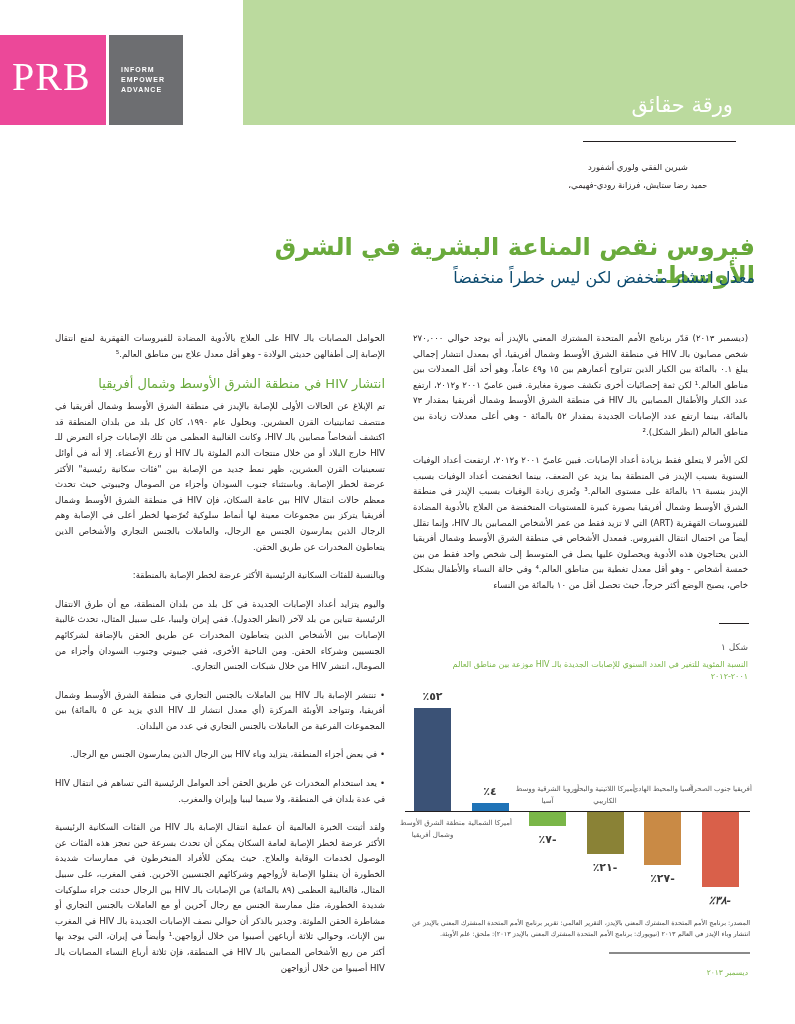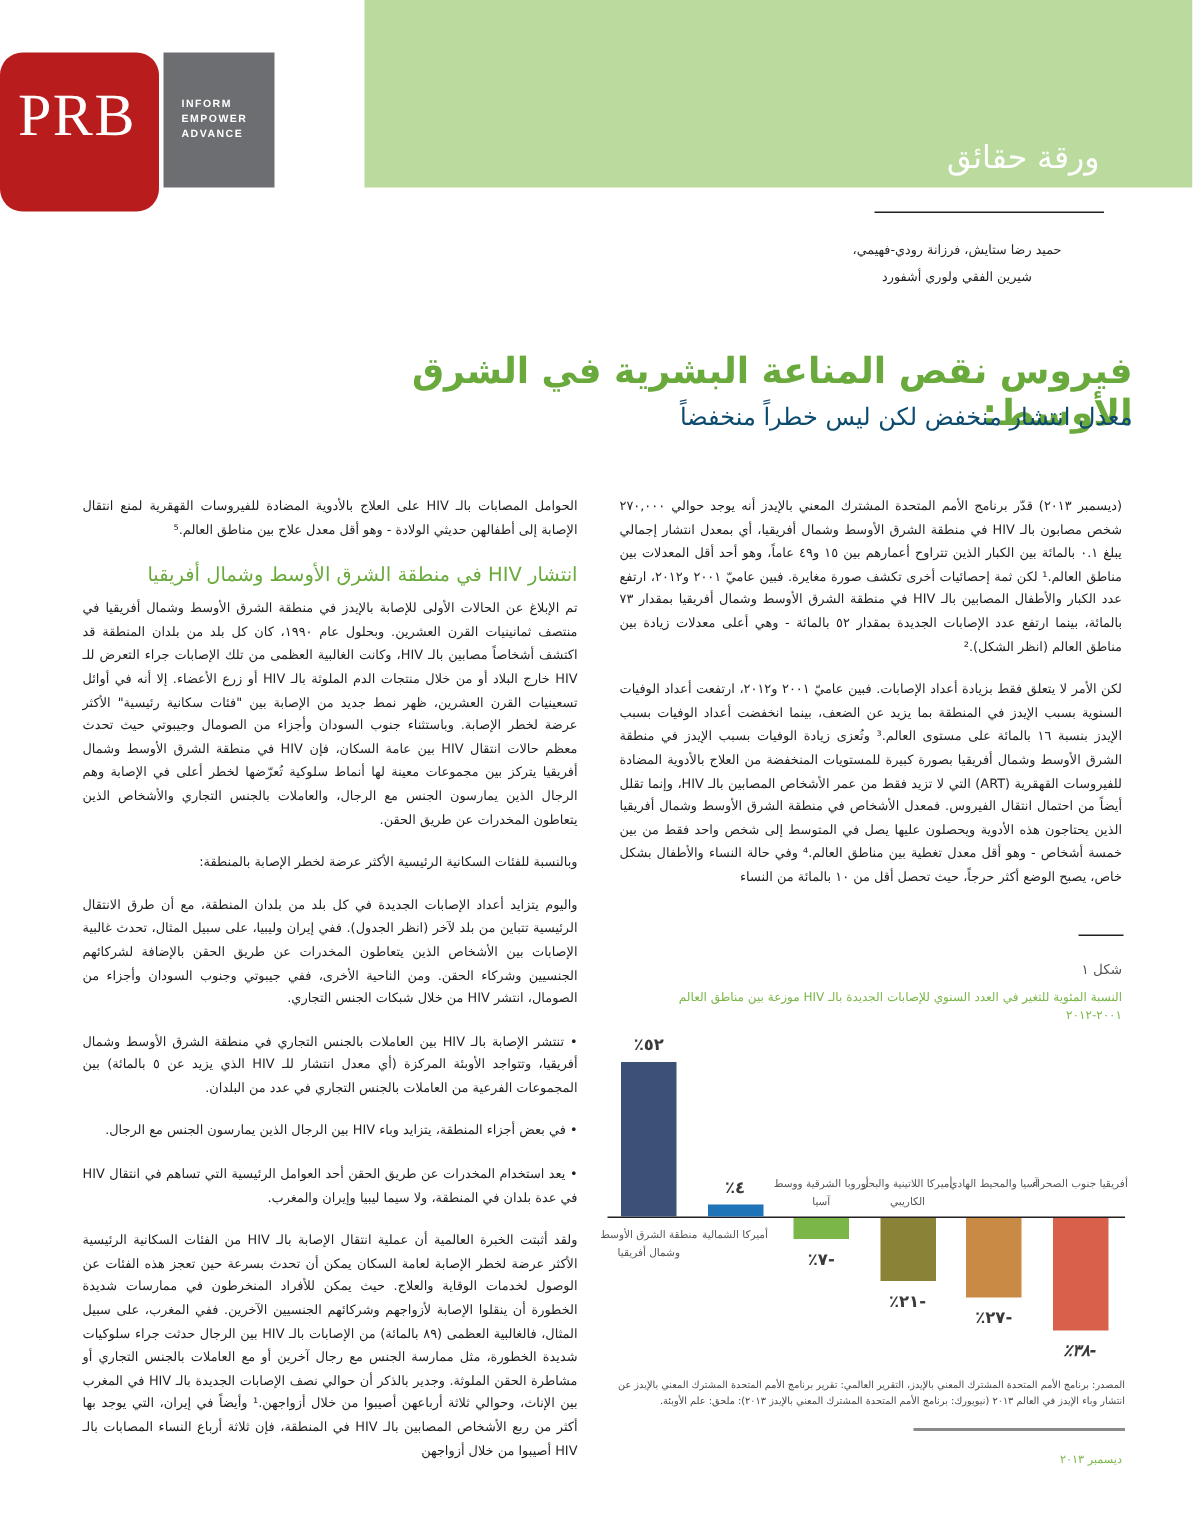--- a/index.html
+++ b/index.html
@@ -1,19 +1,19 @@
 <!DOCTYPE html>
 <html><head>
 <meta charset="utf-8">
 <style>
   * { box-sizing: border-box; margin: 0; padding: 0; }
   html, body { width: 795px; height: 1024px; background: #ffffff; overflow: hidden; }
   body { position: relative; font-family: "DejaVu Sans", sans-serif; color: #231f20; }
 
-  .logo-green { position: absolute; left: 0; top: 35px; width: 106px; height: 106px; background: #b91c1c; border-radius: 15px; }
+  .logo-green { position: absolute; left: 0; top: 35px; width: 106px; height: 90px; background: #ec4899; }
   .logo-text { position: absolute; left: 12px; top: 18px; font-family: "Liberation Serif", serif; font-size: 40px; color: #ffffff; letter-spacing: 1px; }
   .logo-grey { position: absolute; left: 109px; top: 35px; width: 74px; height: 90px; background: #6d6e71; }
   .logo-tag { position: absolute; left: 12px; top: 30px; font-family: "Liberation Sans", sans-serif; font-size: 7px; font-weight: bold; color: #ffffff; letter-spacing: 1px; line-height: 10px; }
 
   .banner { position: absolute; left: 243px; top: 0; width: 552px; height: 125px; background: #bbda9e; }
   .banner-label { position: absolute; right: 62px; top: 93px; font-size: 21px; color: #ffffff; direction: rtl; }
 
   .author-rule { position: absolute; left: 583px; top: 141px; width: 153px; height: 1px; background: #231f20; }
   .authors { position: absolute; left: 540px; top: 158px; width: 196px; font-size: 8.5px; color: #231f20; direction: rtl; text-align: center; line-height: 18px; }
 
@@ -54,22 +54,22 @@
     <div>ADVANCE</div>
   </div>
 </div>
 
 <div class="banner">
   <div class="banner-label">ورقة حقائق</div>
 </div>
 
 <div class="author-rule"></div>
 <div class="authors">
+  <div>شيرين الفقي ولوري أشفورد</div>
   <div>حميد رضا ستايش، فرزانة رودي-فهيمي،</div>
-  <div>شيرين الفقي ولوري أشفورد</div>
 </div>
 
 <div class="title">فيروس نقص المناعة البشرية في الشرق الأوسط:</div>
 <div class="subtitle">معدل انتشار منخفض لكن ليس خطراً منخفضاً</div>
 
 <div class="col col-right">
   <p>(ديسمبر ٢٠١٣) قدّر برنامج الأمم المتحدة المشترك المعني بالإيدز أنه يوجد حوالي ٢٧٠,٠٠٠ شخص مصابون بالـ HIV في منطقة الشرق الأوسط وشمال أفريقيا، أي بمعدل انتشار إجمالي يبلغ ٠.١ بالمائة بين الكبار الذين تتراوح أعمارهم بين ١٥ و٤٩ عاماً، وهو أحد أقل المعدلات بين مناطق العالم.¹ لكن ثمة إحصائيات أخرى تكشف صورة مغايرة. فبين عاميّ ٢٠٠١ و٢٠١٢، ارتفع عدد الكبار والأطفال المصابين بالـ HIV في منطقة الشرق الأوسط وشمال أفريقيا بمقدار ٧٣ بالمائة، بينما ارتفع عدد الإصابات الجديدة بمقدار ٥٢ بالمائة - وهي أعلى معدلات زيادة بين مناطق العالم (انظر الشكل).²</p>
   <p>لكن الأمر لا يتعلق فقط بزيادة أعداد الإصابات. فبين عاميّ ٢٠٠١ و٢٠١٢، ارتفعت أعداد الوفيات السنوية بسبب الإيدز في المنطقة بما يزيد عن الضعف، بينما انخفضت أعداد الوفيات بسبب الإيدز بنسبة ١٦ بالمائة على مستوى العالم.³ وتُعزى زيادة الوفيات بسبب الإيدز في منطقة الشرق الأوسط وشمال أفريقيا بصورة كبيرة للمستويات المنخفضة من العلاج بالأدوية المضادة للفيروسات القهقرية (ART) التي لا تزيد فقط من عمر الأشخاص المصابين بالـ HIV، وإنما تقلل أيضاً من احتمال انتقال الفيروس. فمعدل الأشخاص في منطقة الشرق الأوسط وشمال أفريقيا الذين يحتاجون هذه الأدوية ويحصلون عليها يصل في المتوسط إلى شخص واحد فقط من بين خمسة أشخاص - وهو أقل معدل تغطية بين مناطق العالم.⁴ وفي حالة النساء والأطفال بشكل خاص، يصبح الوضع أكثر حرجاً، حيث تحصل أقل من ١٠ بالمائة من النساء</p>
 </div>
 

